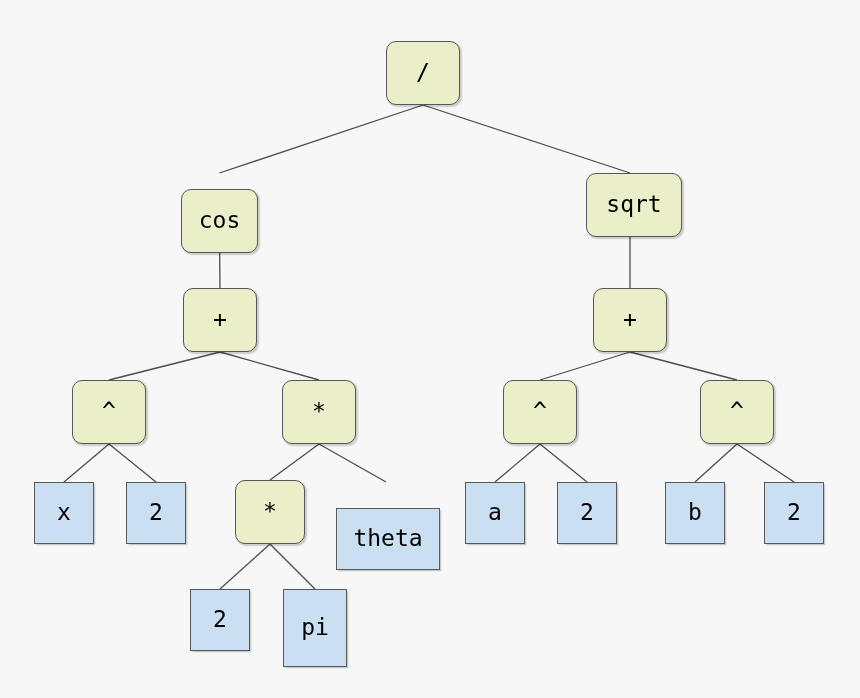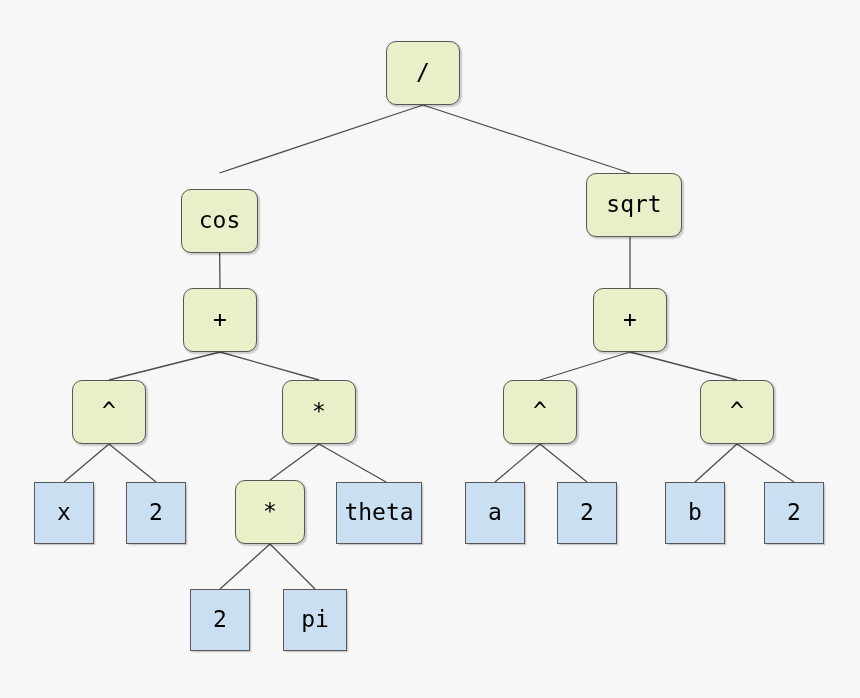--- a/index.html
+++ b/index.html
@@ -110,35 +110,35 @@
       </div>
       <div class="node leaf" style="left: 34px; top: 482px; width: 60px; height: 62px;">
         <span class="node-label">x</span>
       </div>
       <div class="node leaf" style="left: 126px; top: 482px; width: 60px; height: 62px;">
         <span class="node-label">2</span>
       </div>
       <div class="node op" style="left: 235px; top: 480px; width: 70px; height: 64px;">
         <span class="node-label">*</span>
       </div>
-      <div class="node leaf" style="left: 336px; top: 482px; width: 86px; height: 62px;">
+      <div class="node leaf" style="left: 336px; top: 508px; width: 104px; height: 62px;">
         <span class="node-label">theta</span>
       </div>
       <div class="node leaf" style="left: 465px; top: 482px; width: 60px; height: 62px;">
         <span class="node-label">a</span>
       </div>
       <div class="node leaf" style="left: 557px; top: 482px; width: 60px; height: 62px;">
         <span class="node-label">2</span>
       </div>
       <div class="node leaf" style="left: 665px; top: 482px; width: 60px; height: 62px;">
         <span class="node-label">b</span>
       </div>
       <div class="node leaf" style="left: 764px; top: 482px; width: 60px; height: 62px;">
         <span class="node-label">2</span>
       </div>
       <div class="node leaf" style="left: 190px; top: 589px; width: 60px; height: 62px;">
         <span class="node-label">2</span>
       </div>
-      <div class="node leaf" style="left: 283px; top: 589px; width: 64px; height: 62px;">
+      <div class="node leaf" style="left: 283px; top: 589px; width: 64px; height: 78px;">
         <span class="node-label">pi</span>
       </div>
     </div>
 </div>
 
 </body></html>

